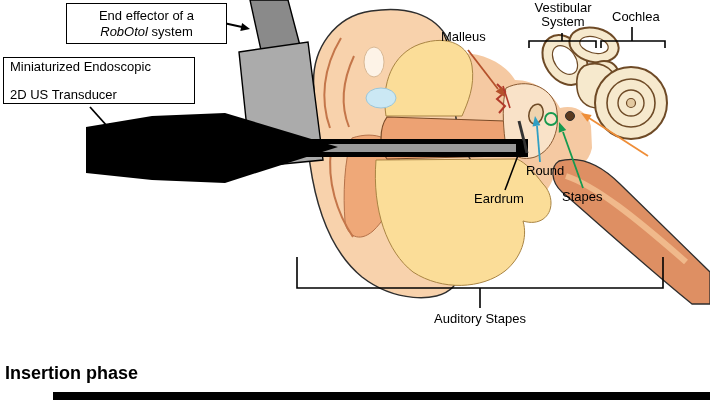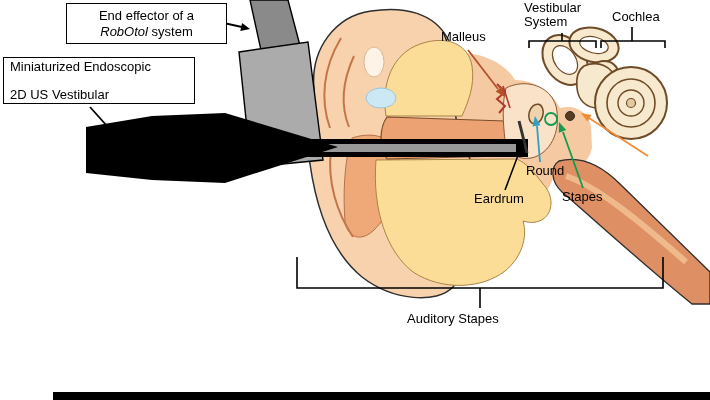--- a/index.html
+++ b/index.html
@@ -1,20 +1,20 @@
 <!DOCTYPE html>
 <html><head>
 <meta charset="utf-8">
 <style>
   html,body{margin:0;padding:0;background:#fff;}
   body{width:710px;height:400px;font-family:"Liberation Sans",sans-serif;}
   .stage{position:relative;width:710px;height:400px;overflow:hidden;background:#fff;}
   .stage svg{position:absolute;left:0;top:0;}
   .lbl{position:absolute;font-size:13px;line-height:14px;color:#000;white-space:nowrap;}
-  .center{text-align:left;white-space:normal;}
+  .center{text-align:center;white-space:normal;}
   .callout-box{position:absolute;border:1.5px solid #000;background:#fff;box-sizing:border-box;
     display:flex;flex-direction:column;justify-content:center;font-size:13px;line-height:16px;}
   .callout-box.ctr{text-align:center;}
   .callout-box.lft{text-align:left;padding-left:6px;gap:12px;}
   .phase{position:absolute;font-size:18px;font-weight:bold;color:#000;}
   .bottom-bar{position:absolute;background:#000;}
 </style>
 </head>
 <body>
 
@@ -115,34 +115,35 @@
     </g>
   </svg>
 
   <div class="callout-box ctr" style="left:57px;top:3px;width:161px;height:41px;margin-left:9px;">
     <div>End effector of a</div>
     <div><i>RobOtol</i><span> system</span></div>
   </div>
 
   <div class="callout-box lft" style="left:3px;top:57px;width:192px;height:47px;">
     <div>Miniaturized Endoscopic</div>
-    <div>2D US Vestibular</div>
+    <div>2D US Transducer</div>
   </div>
 
   <div class="lbl" style="left:441px;top:30px;">Malleus</div>
 
   <div class="lbl center" style="left:524px;top:1px;width:78px;">
     <div>Vestibular</div>
     <div>System</div>
   </div>
 
   <div class="lbl" style="left:612px;top:10px;text-align:right;">Cochlea</div>
 
 
   <div class="lbl" style="left:526px;top:164px;">Round</div>
   <div class="lbl" style="left:474px;top:192px;">Eardrum</div>
   <div class="lbl" style="left:562px;top:190px;">Stapes</div>
 
   <div class="lbl center" style="left:407px;top:312px;width:146px;">Auditory Stapes</div>
 
+  <div class="phase" style="left:5px;top:363px;">Insertion phase</div>
 
   <div class="bottom-bar" style="left:53px;top:392px;width:657px;height:8px;"></div>
 </div>
 
 </body></html>

